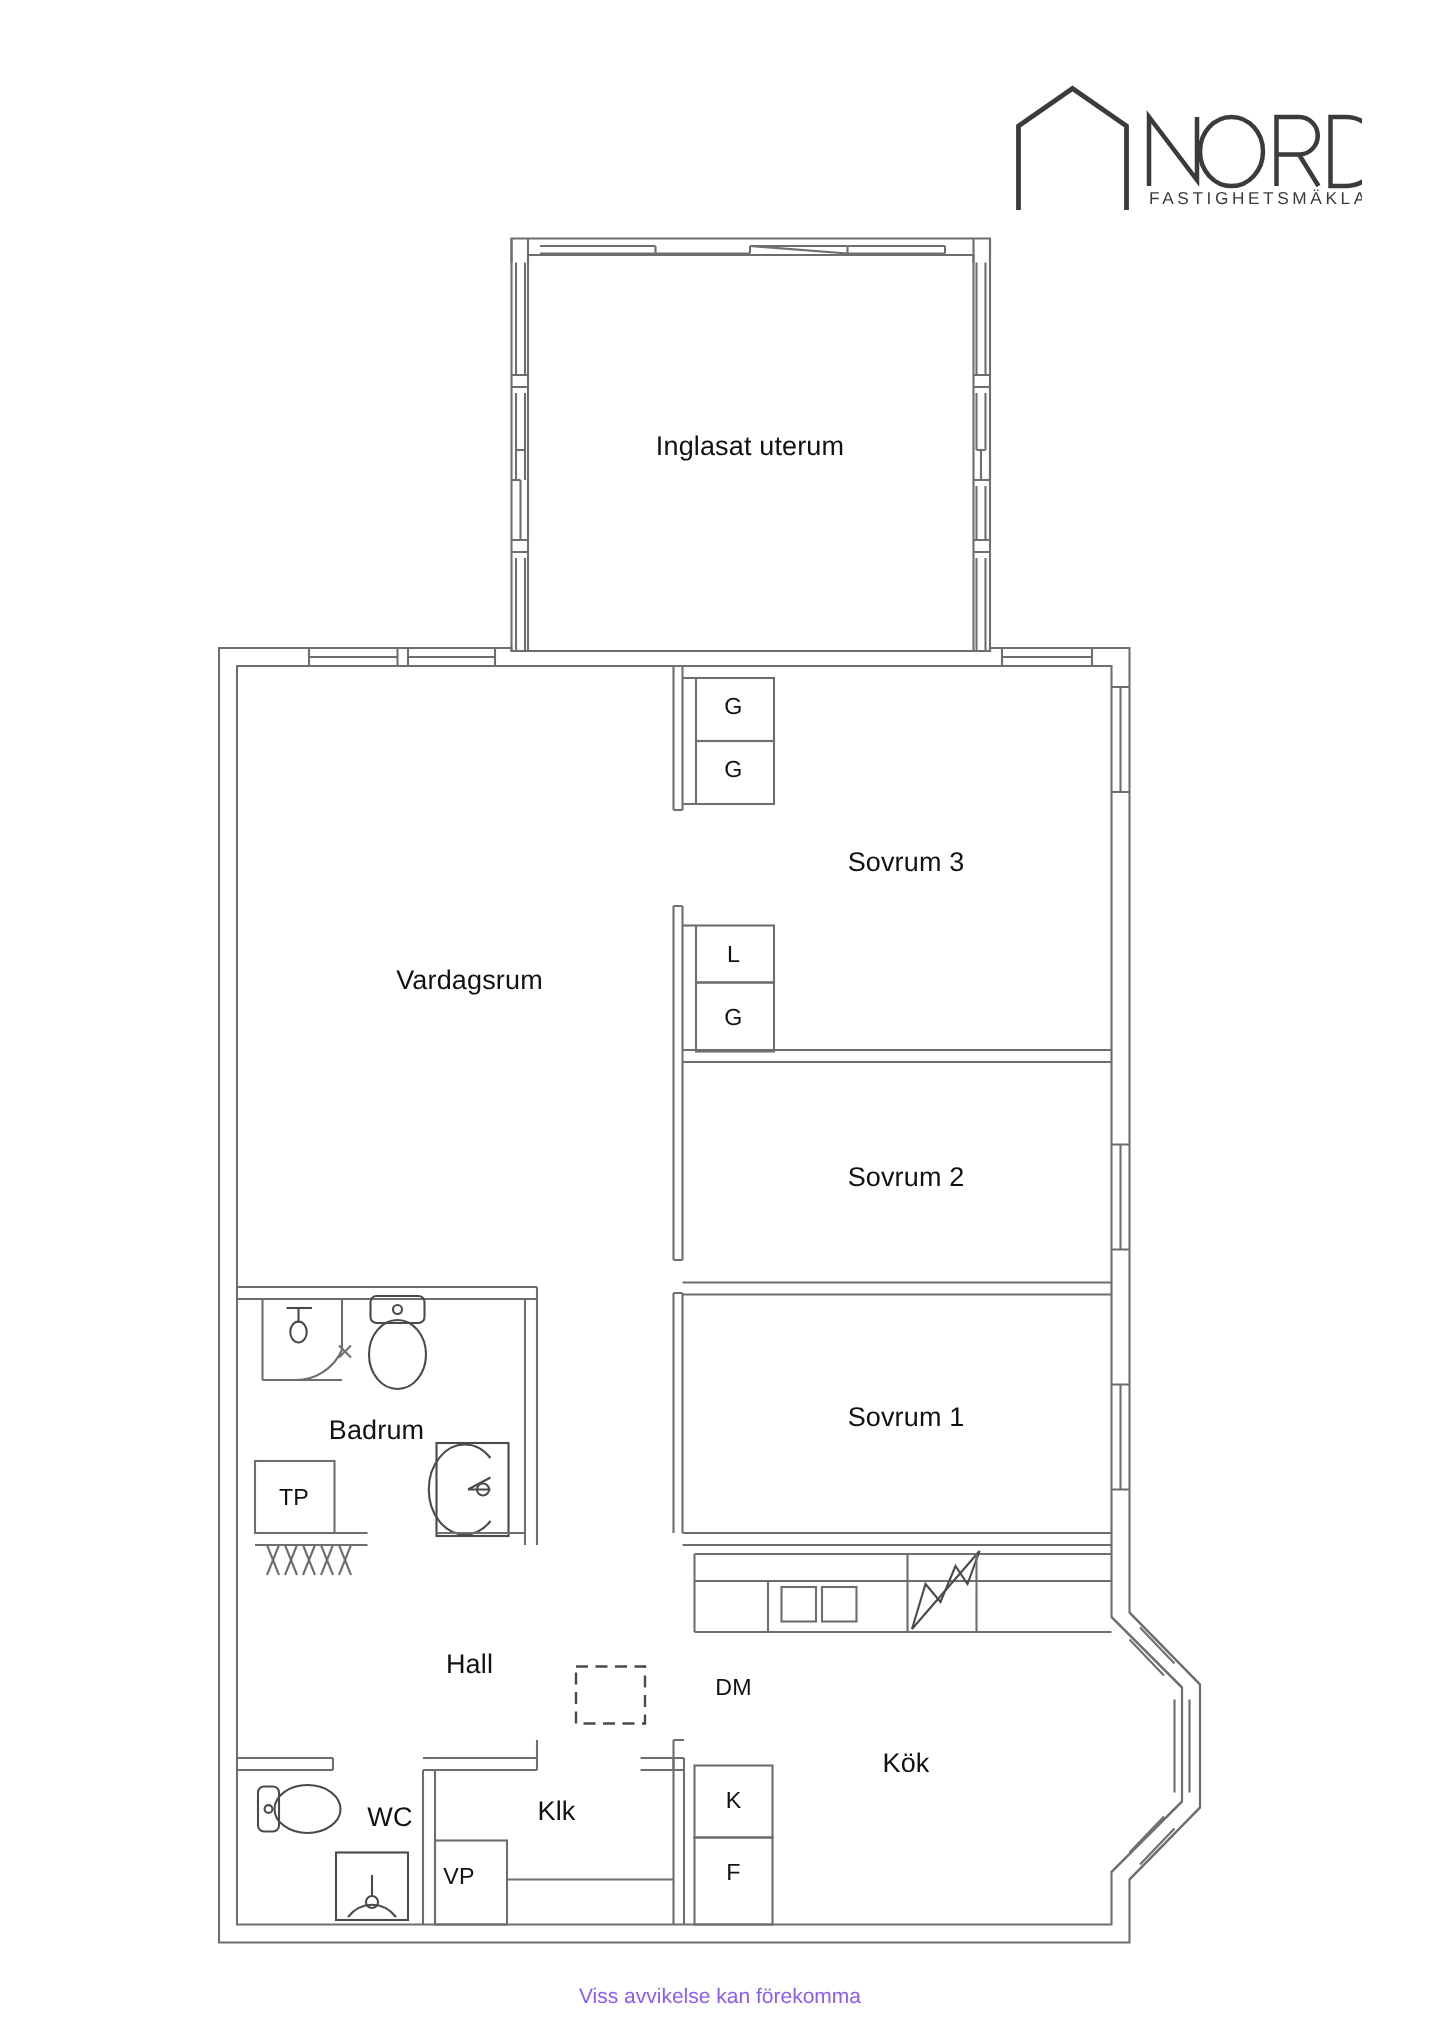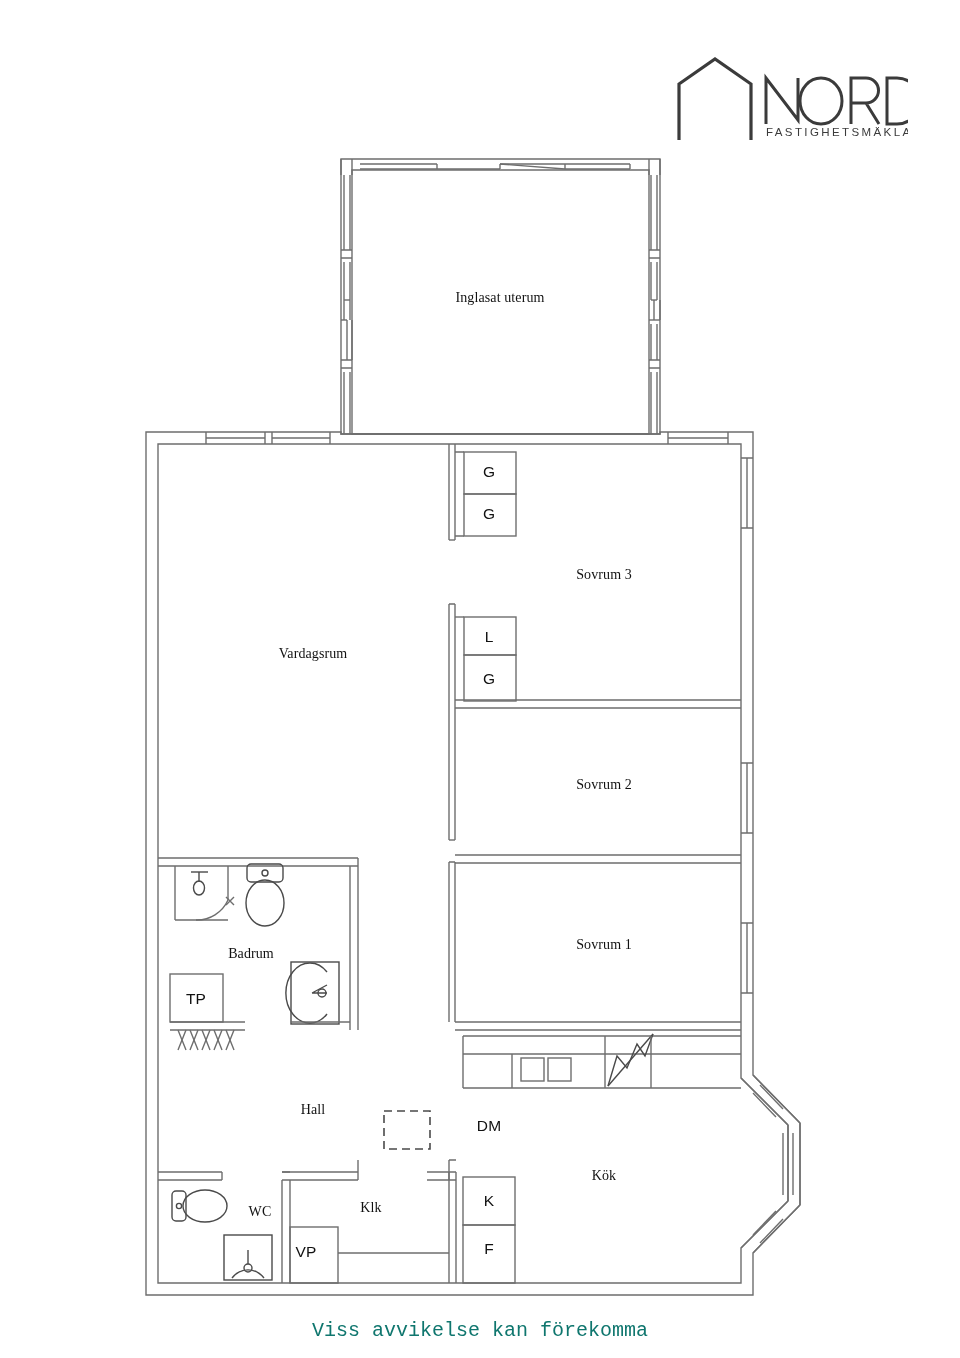--- a/index.html
+++ b/index.html
@@ -22,28 +22,28 @@
 
   
   .lbl{
     position:absolute;
     font-family:"Liberation Sans", sans-serif;
     color:#111;
     white-space:nowrap;
     transform:translate(-50%,-50%);
     letter-spacing:0.1px;
   }
-  .lbl.room{font-size:14px;font-family:Liberation Serif, serif;}
+  .lbl.room{font-size:18px;}
   .lbl.small{font-size:15.5px;}
   .footer{
     position:absolute;left:480px;top:1330px;
     transform:translate(-50%,-50%);
-    font-size:20px;
-    font-family:Liberation Mono, monospace;
-    color:#0f766e;white-space:nowrap;
+    font-size:14px;
+    font-family:Liberation Sans, sans-serif;
+    color:#8b5cf6;white-space:nowrap;
   }
 </style>
 </head>
 <body>
 
 <div id="stage">
 
   <div class="logo">
     <svg width="232" height="84" viewBox="0 0 232 84" xmlns="http://www.w3.org/2000/svg">
 

